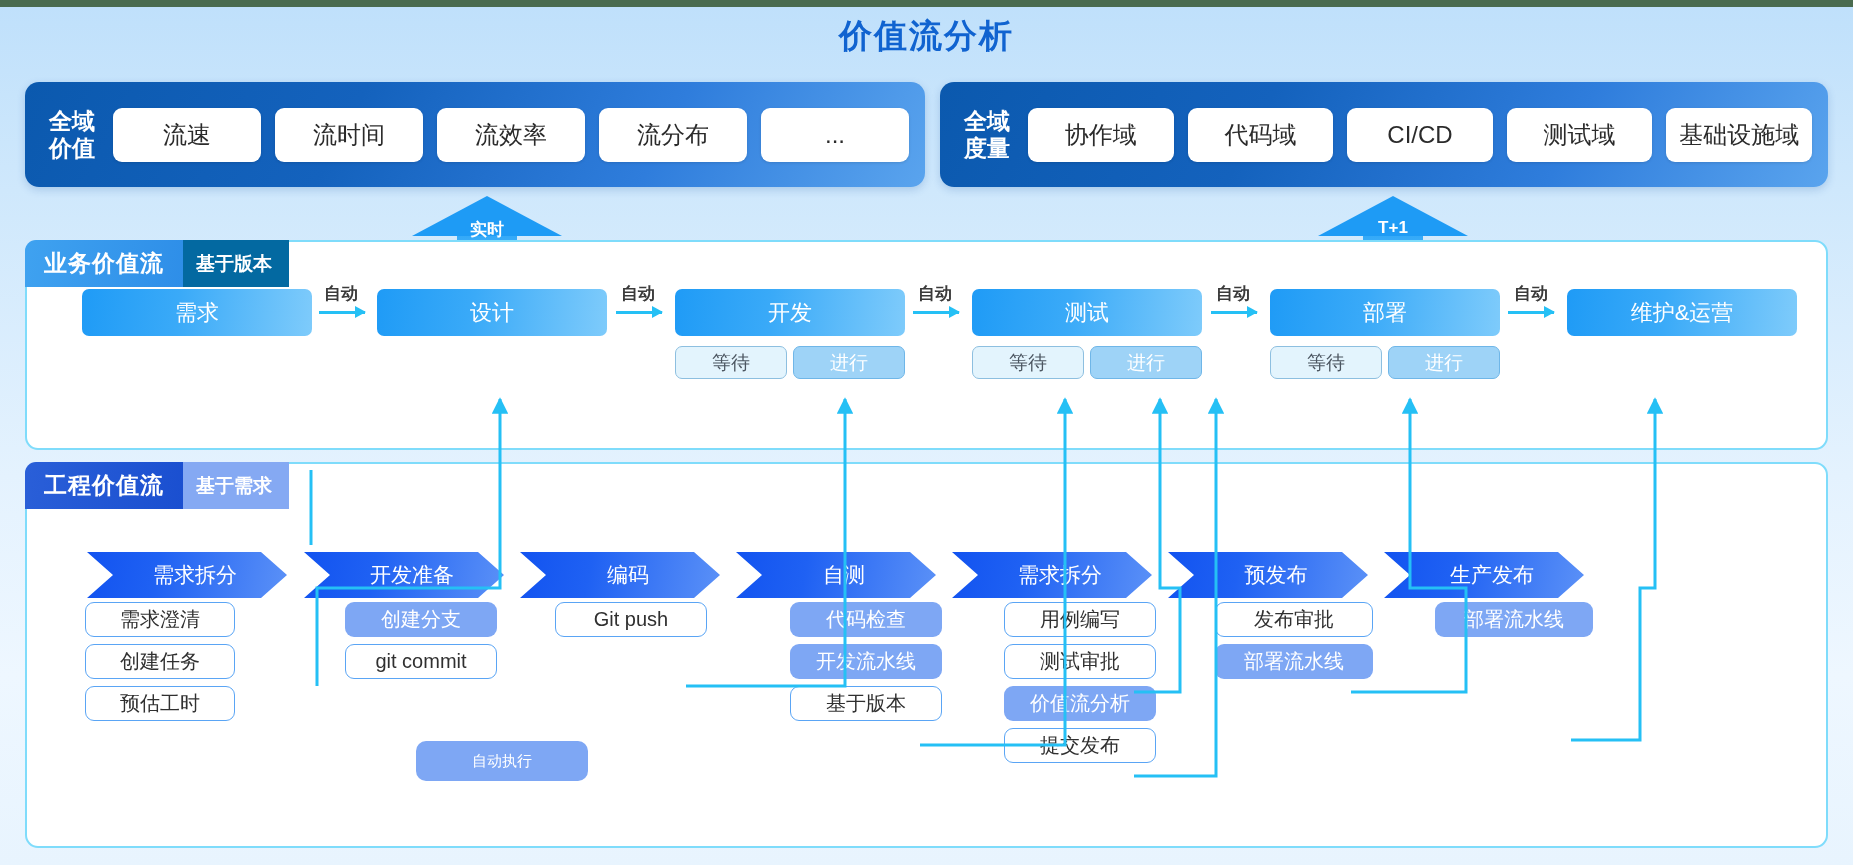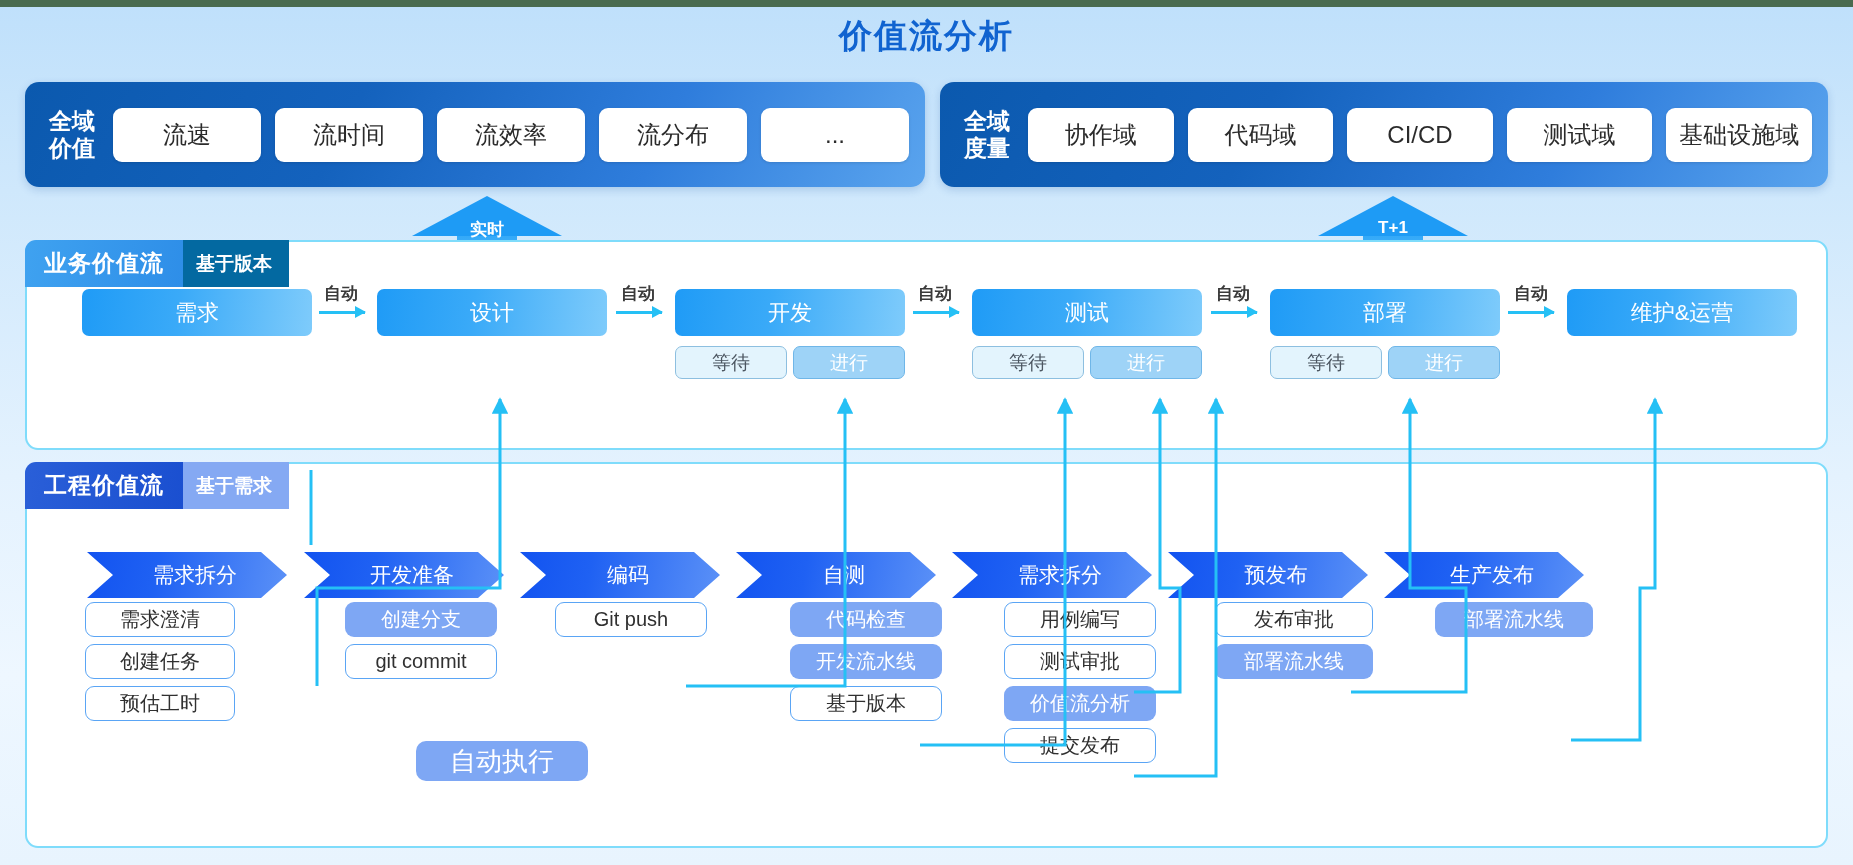--- a/index.html
+++ b/index.html
@@ -140,21 +140,21 @@
   }
   .ebox{
     position:absolute; height:35px; border-radius:9px;
     display:flex; align-items:center; justify-content:center;
     font-size:20px;
   }
   .ebox.outline{ background:#ffffff; border:1.6px solid #5aa5f5; color:#303030; }
   .ebox.filled{ background:#7ea7f4; color:#ffffff; }
   .autorun{
     position:absolute; height:40px; border-radius:10px;
-    background:#7ea7f4; color:#ffffff; font-size:26px;
+    background:#7ea7f4; color:#ffffff; font-size:15px;
     display:flex; align-items:center; justify-content:center;
   }
   
   #links{ position:absolute; left:0; top:0; width:1853px; height:865px; pointer-events:none; }
 </style>
 </head>
 <body>
 
 <div id="canvas">
 

